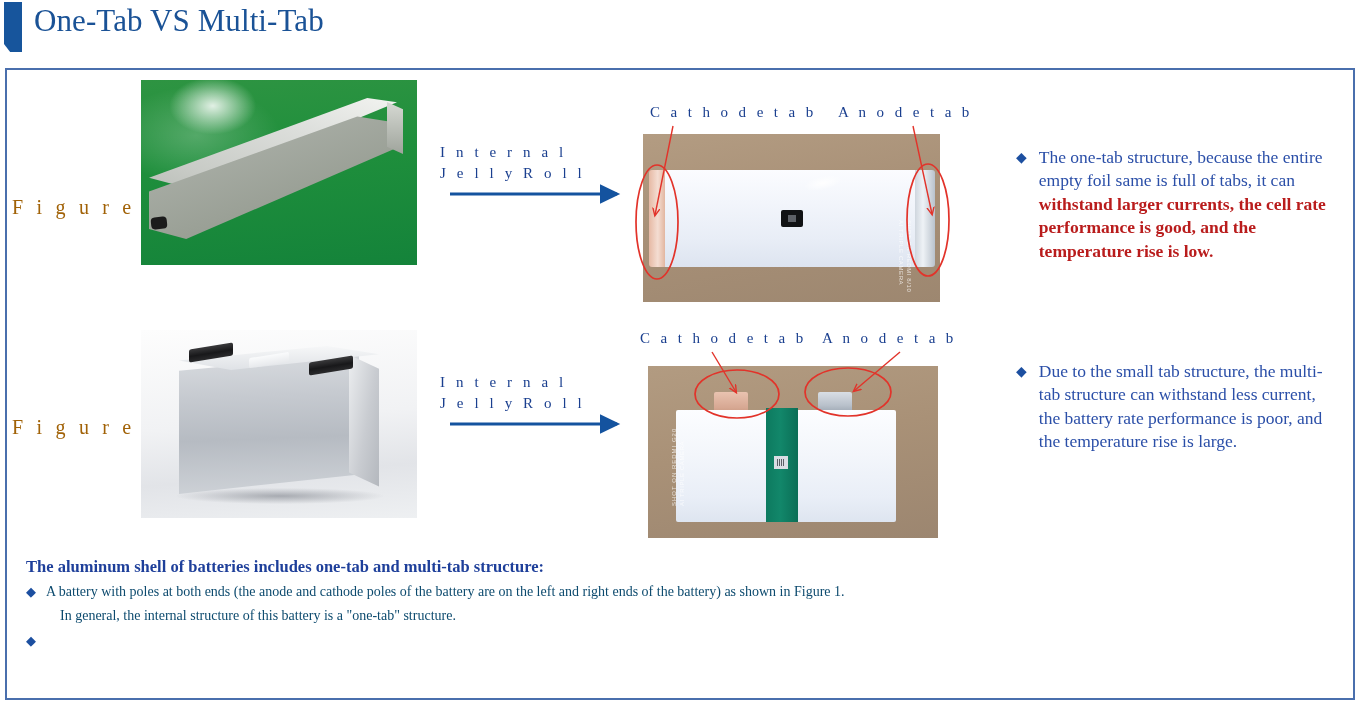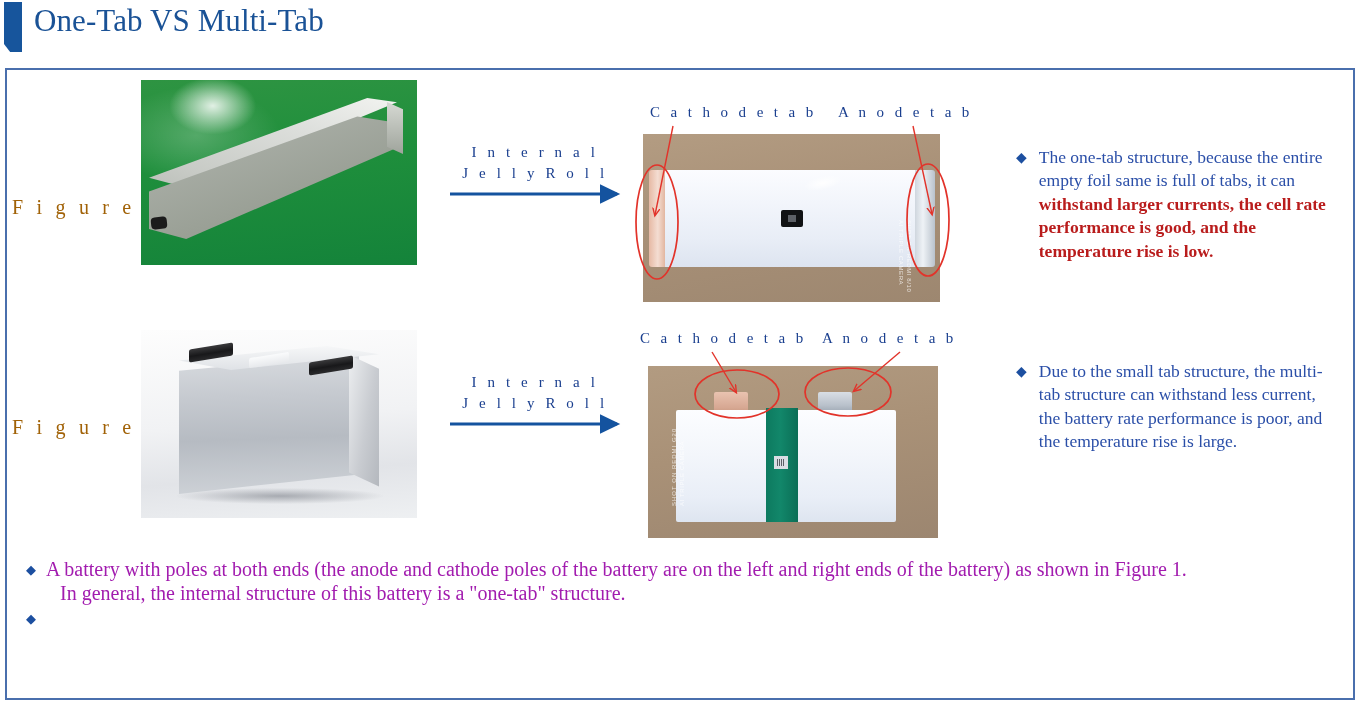--- a/index.html
+++ b/index.html
@@ -178,21 +178,21 @@
   #cathode-label-2{left:640px;top:330px;}
   #anode-label-2{left:822px;top:330px;}
   
   #overlay{position:absolute;left:0;top:0;width:1364px;height:718px;pointer-events:none;}
   
   .process{position:absolute;width:190px;}
   #process-1{left:440px;top:142px;}
   #process-2{left:440px;top:372px;}
   .process .ptext{
     color:#1a3f8f;font-size:15px;letter-spacing:3.6px;line-height:21px;
-    text-align:center;white-space:nowrap;font-family:"Liberation Serif", serif;
+    white-space:nowrap;font-family:"Liberation Serif", serif;
   }
   
   .bullet-block{position:absolute;width:322px;display:flex;}
   #bullet-right-1{left:1016px;top:146px;}
   #bullet-right-2{left:1016px;top:360px;}
   .diamond{
     color:#1c4fa0;font-size:14px;line-height:23px;margin-right:12px;flex:0 0 auto;
   }
   .bullet-text{
     color:#2b4fa8;font-size:17.5px;line-height:23.4px;
@@ -201,21 +201,21 @@
   .bullet-text b{font-weight:bold;color:#b91c1c;}
   
   #summary{position:absolute;left:26px;top:556px;width:1320px;}
   #summary-heading{
     color:#1e3f9a;font-size:16.5px;font-weight:bold;line-height:22px;
     font-family:"Liberation Serif", serif;
   }
   .summary-item{display:flex;margin-top:2px;}
   .summary-item .diamond{font-size:13px;line-height:23px;margin-right:10px;}
   .summary-text{
-    color:#a21caf;font-size:20px;line-height:23.5px;
+    color:#0c4a6e;font-size:14px;line-height:23.5px;
     font-family:"Liberation Serif", serif;
   }
   .summary-text .l2{display:block;padding-left:14px;}
 </style>
 </head>
 <body>
 
 <div id="title-bar">
   <div id="title-flag"></div>
   <div id="page-title">One-Tab VS Multi-Tab</div>
@@ -313,20 +313,21 @@
     <span>The one-tab structure, because the entire empty foil same is full of tabs, it can </span><b>withstand larger currents, the cell rate performance is good, and the temperature rise is low.</b>
   </span>
 </div>
 
 <div class="bullet-block" id="bullet-right-2">
   <span class="diamond">◆</span>
   <span class="bullet-text">Due to the small tab structure, the multi-tab structure can withstand less current, the battery rate performance is poor, and the temperature rise is large.</span>
 </div>
 
 <div id="summary">
+  <div id="summary-heading">The aluminum shell of batteries includes one-tab and multi-tab structure:</div>
 
   <div class="summary-item">
     <span class="diamond">◆</span>
     <span class="summary-text">
       <span>A battery with poles at both ends (the anode and cathode poles of the battery are on the left and right ends of the battery) as shown in Figure 1.</span>
       <span class="l2">In general, the internal structure of this battery is a "one-tab" structure.</span>
     </span>
   </div>
 
   <div class="summary-item">

